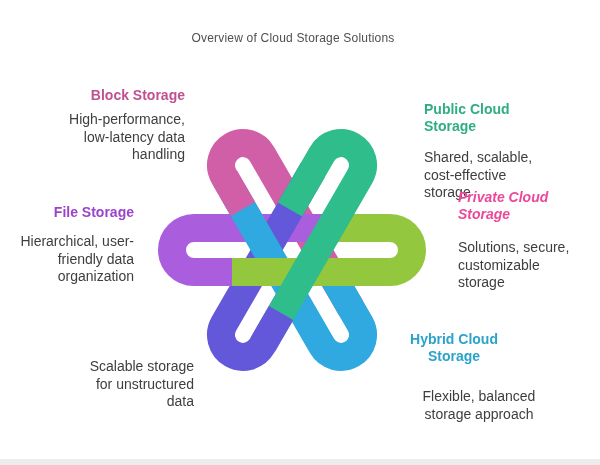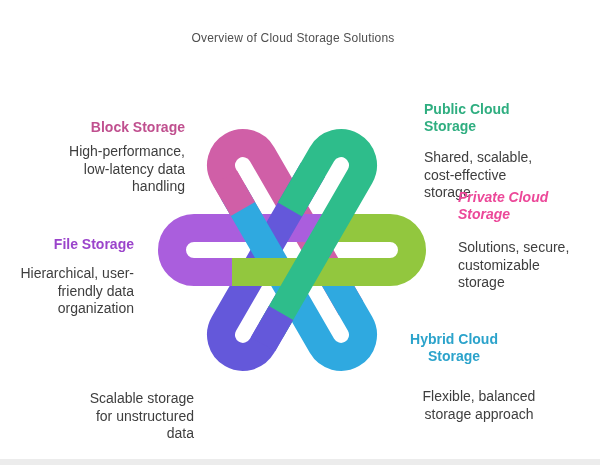--- a/index.html
+++ b/index.html
@@ -9,21 +9,21 @@
     -webkit-font-smoothing:antialiased;
   }
   .title{
     position:absolute;top:31px;left:0;right:14px;text-align:center;
     font-size:12px;color:#4f4f4f;letter-spacing:.2px;
   }
   .knot{position:absolute;top:0;left:0;}
   .callout{position:absolute;}
   .callout .lbl{font-size:14px;font-weight:700;line-height:1.22;}
   .callout .desc{font-size:14px;color:#3e3e3e;line-height:1.25;}
-  .r{text-align:right;margin-top:32px;}
+  .r{text-align:right;}
   .l{text-align:left;}
   
   .c-block  {top:87px;  right:415px; width:132px;}
   .c-block  .desc{margin-top:7px; width:122px; margin-left:auto;}
   .c-public {top:73px;  left:424px;  width:140px;margin-top:28px;}
   .c-public .lbl{width:95px;}
   .c-public .desc{margin-top:14px; width:130px;}
   .c-file   {top:204px; right:466px; width:150px;}
   .c-file   .desc{margin-top:12px; width:140px; margin-left:auto;}
   .c-private{top:189px; left:458px;  width:130px;}

